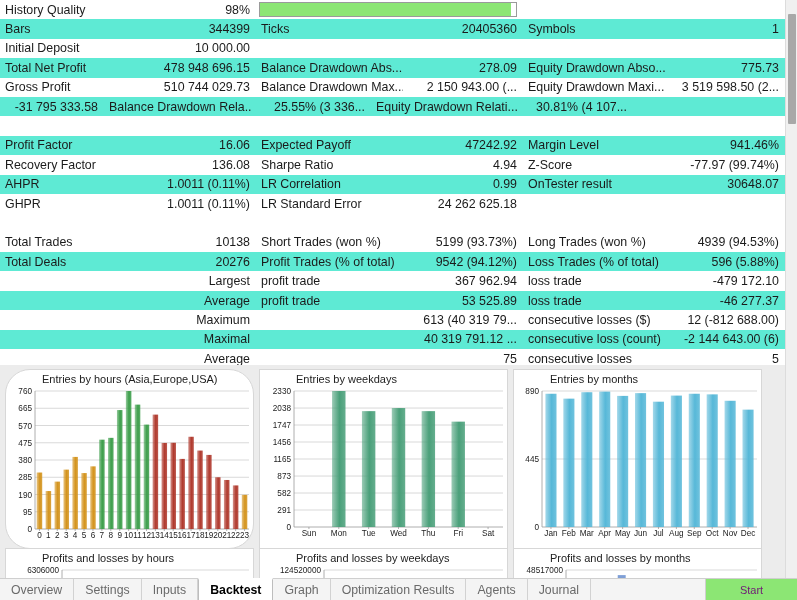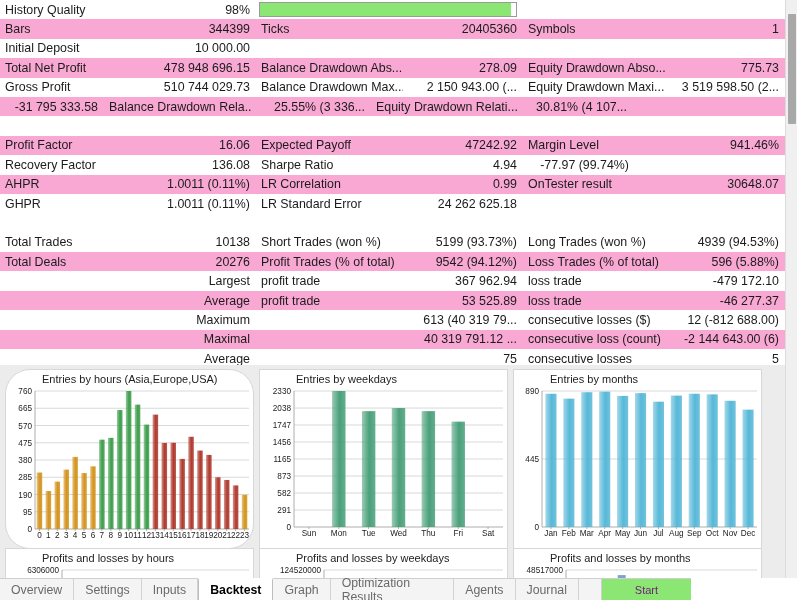--- a/index.html
+++ b/index.html
@@ -15,21 +15,21 @@
   .report {
     position: absolute; left: 0; top: 0; width: 785px; height: 578px;
     background: #fff; overflow: hidden;
   }
   .rows { width: 785px; text-align: center; }
   .row {
     display: flex; height: 19.4px; align-items: center;
     font-size: 12.4px; color: #1b1b1b; white-space: nowrap;
   }
   .row.odd { background: #ffffff; }
-  .row.even { background: #f9a8d4; }
+  .row.even { background: #5eead4; }
   .row.blank { background: #ffffff; }
 
   .cell { display: flex; align-items: center; overflow: hidden; }
   .c-label { padding-left: 5px; }
   .c-value { justify-content: flex-end; padding-right: 6px; }
 
   
   .g1l { width: 152px; }
   .g1v { width: 104px; }
   .g2l { width: 147px; }
@@ -79,21 +79,21 @@
     position: absolute; right: 0; top: 0; width: 12px; height: 578px;
     background: #f0f0f0; border-left: 1px solid #dcdcdc;
   }
   .vthumb {
     position: absolute; left: 2px; top: 14px; width: 8px; height: 110px;
     background: #a8a8a8; border-radius: 1px;
   }
 
   
   .tabbar {
-    position: absolute; left: 0; bottom: 0; width: 691px; height: 22px;
+    position: absolute; left: 0; bottom: 0; width: 797px; height: 22px;
     background: #f4f4f4; border-top: 1px solid #cfcfcf;
     display: flex; align-items: stretch;
   }
   .tab {
     display: flex; align-items: center; padding: 0 11px;
     font-size: 12.3px; color: #6a6a6a; cursor: default;
     border-right: 1px solid #d2d2d2;
   }
   .tab.active {
     color: #000; font-weight: bold; background: #ffffff;
@@ -176,20 +176,21 @@
           <div class="cell c-label g2l">Expected Payoff</div>
           <div class="cell c-value g2v">47242.92</div>
           <div class="cell c-label g3l">Margin Level</div>
           <div class="cell c-value g3v">941.46%</div>
         </div>
         <div class="row odd">
           <div class="cell c-label g1l">Recovery Factor</div>
           <div class="cell c-value g1v">136.08</div>
           <div class="cell c-label g2l">Sharpe Ratio</div>
           <div class="cell c-value g2v">4.94</div>
+          <div class="cell c-label g3l">Z-Score</div>
           <div class="cell c-value g3v">-77.97 (99.74%)</div>
         </div>
         <div class="row even">
           <div class="cell c-label g1l">AHPR</div>
           <div class="cell c-value g1v">1.0011 (0.11%)</div>
           <div class="cell c-label g2l">LR Correlation</div>
           <div class="cell c-value g2v">0.99</div>
           <div class="cell c-label g3l">OnTester result</div>
           <div class="cell c-value g3v">30648.07</div>
         </div>

